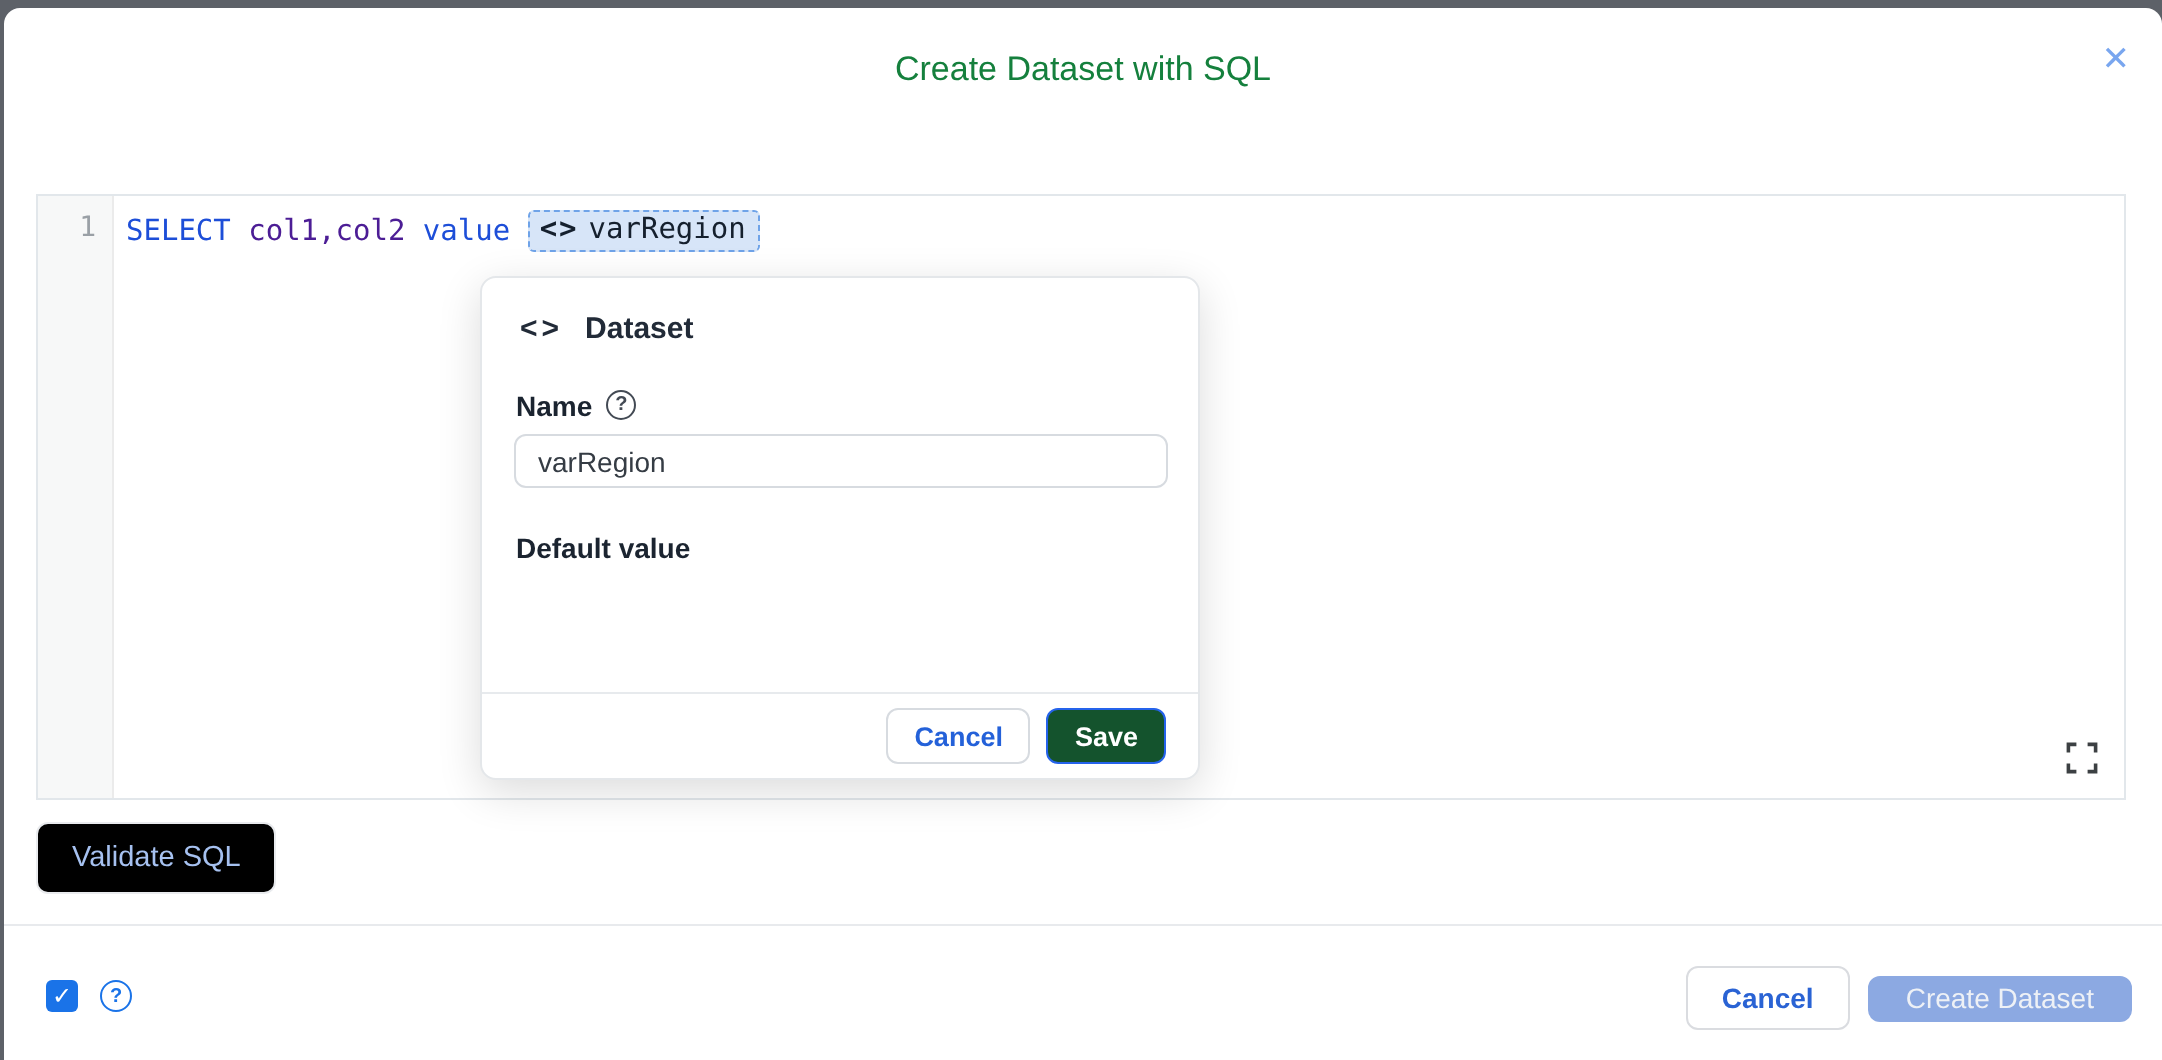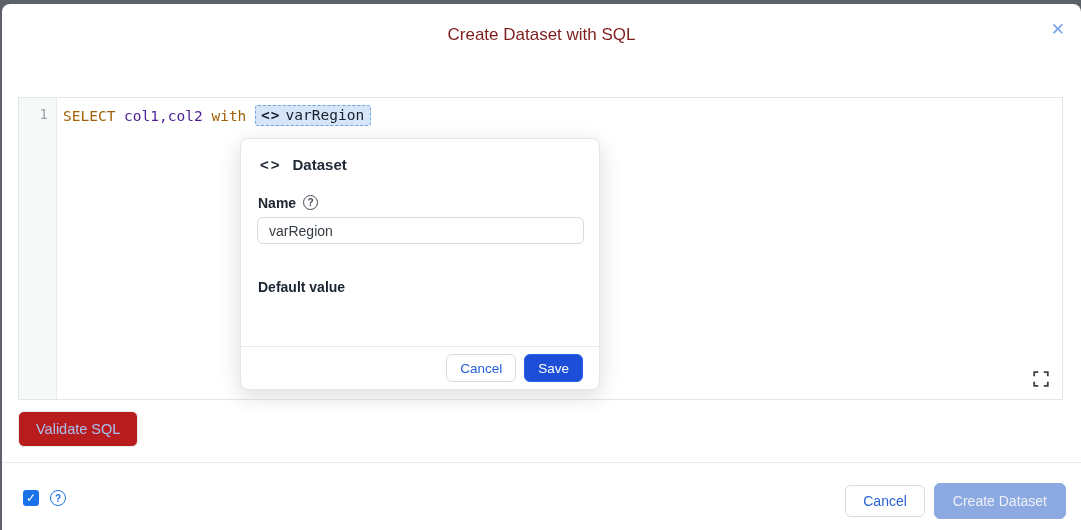--- a/index.html
+++ b/index.html
@@ -13,21 +13,21 @@
   .dialog {
     position: absolute;
     left: 2px; top: 4px; right: 0; bottom: 0;
     background: #ffffff;
     border-radius: 8px 8px 0 0;
   }
   
   .dialog-title {
     position: absolute; left: 0; right: 0; top: 21px;
     text-align: center;
-    font-size: 17px; font-weight: 500; color: #7f1d1d;
+    font-size: 17px; font-weight: 500; color: #15803d;
   }
   .close-icon {
     position: absolute; right: 16px; top: 17px;
     color: #79a6ef; font-size: 17px; line-height: 17px;
     cursor: pointer; font-weight: 400;
   }
   
   .connection-row {
     position: absolute; left: 18px; top: 69px;
     display: flex; align-items: center; gap: 9px;
@@ -47,21 +47,21 @@
     font-family: "DejaVu Sans Mono", monospace;
     font-size: 14px; color: #9aa0a6;
     text-align: right; padding: 8px 8px 0 0;
   }
   .code-line {
     position: absolute; left: 44px; top: 7px;
     font-family: "DejaVu Sans Mono", monospace;
     font-size: 14.5px; color: #111b2b;
     white-space: pre; display: flex; align-items: center;
   }
-  .tok-keyword { color: #a16207; }
+  .tok-keyword { color: #1d4ed8; }
   .tok-plain { color: #4c1d95; }
   .var-chip {
     display: inline-flex; align-items: center; gap: 5px;
     background: #d7e5f8;
     border: 1.5px dashed #6fa3e8;
     border-radius: 3px;
     padding: 1px 6px 2px 5px;
     color: #15202e; cursor: pointer;
   }
   .chip-code-icon { font-weight: 700; letter-spacing: 1px; }
@@ -86,21 +86,21 @@
   .popover-code-icon {
     font-family: "Liberation Sans", sans-serif;
     font-weight: 700; letter-spacing: 2px; font-size: 15px; color: #222b38;
   }
   .field-label {
     position: absolute; left: 17px;
     display: flex; align-items: flex-start; gap: 7px;
     font-size: 14px; font-weight: 700; color: #1b2430;
   }
   .field-label.name-label { top: 56px; }
-  .field-label.default-label { top: 140px; }
+  .field-label.default-label { top: 127px; }
   .help-circle {
     width: 15px; height: 15px;
     border: 1.4px solid #434a54; border-radius: 50%;
     display: inline-flex; align-items: center; justify-content: center;
     font-size: 10px; font-weight: 700; color: #434a54;
   }
   .popover input {
     position: absolute; left: 16px; width: 327px; height: 27px;
     border: 1px solid #d7dbe0; border-radius: 6px;
     font-family: "Liberation Sans", sans-serif;
@@ -110,36 +110,36 @@
   .input-name { top: 78px; }
   .input-default { top: 150px; border: 1.5px solid #868e9c !important; }
   .popover-footer {
     position: absolute; left: 0; right: 0; bottom: 0; height: 43px;
     border-top: 1px solid #e7eaed;
     display: flex; align-items: center; justify-content: flex-end;
     gap: 8px; padding-right: 16px;
   }
   .btn {
     display: inline-flex; align-items: center; justify-content: center;
-    border-radius: 6px; font-size: 13.5px; font-weight: 400;
+    border-radius: 6px; font-size: 13.5px; font-weight: 700;
     cursor: pointer; font-family: "Liberation Sans", sans-serif;
   }
   .btn-cancel-small {
     height: 28px; padding: 0 13px;
     background: #fff; border: 1px solid #d7dbe0; color: #2461d9;
   }
   .btn-save {
     height: 28px; padding: 12px 13px;
-    background: #1d4ed8; border: 1px solid #2563eb; color: #ffffff;
+    background: #14532d; border: 1px solid #2563eb; color: #ffffff;
   }
   
   .btn-validate {
     position: absolute; left: 16px; top: 407px;
     height: 36px; padding: 0 17px;
-    background: #b91c1c; border: 1px solid #e9ebee; border-radius: 6px;
+    background: #000000; border: 1px solid #e9ebee; border-radius: 6px;
     color: #a6c1f0; font-size: 14.5px; font-weight: 500;
     display: inline-flex; align-items: center;
   }
   
   .footer-divider {
     position: absolute; left: 0; right: 0; top: 458px;
     border-top: 1px solid #e8eaed;
   }
   .footer-left {
     position: absolute; left: 21px; top: 486px;
@@ -155,38 +155,38 @@
   .help-circle.blue { border-color: #1a73e8; color: #1a73e8; width: 16px; height: 16px; margin-left: 2px; }
   .footer-right {
     position: absolute; right: 15px; top: 479px;
     display: flex; align-items: center; gap: 9px;
   }
   .btn-cancel-big {
     height: 32px; padding: 0 17px; font-size: 14px;
     background: #fff; border: 1px solid #dadce0; color: #2a63d4;
   }
   .btn-create {
-    height: 36px; padding: 0 18px; font-size: 14px; font-weight: 500;
+    height: 23px; padding: 0 18px; font-size: 14px; font-weight: 500;
     background: #8ca9e2; border: 1px solid #8ca9e2; color: #eef1f6;
   }
 </style>
 </head>
 <body>
 
 <div class="dialog">
 
   <div class="dialog-title">Create Dataset with SQL</div>
   <div class="close-icon">✕</div>
 
 
   <div class="editor">
     <div class="gutter">
       <span>1</span>
     </div>
-    <div class="code-line"><span class="tok-keyword">SELECT</span><span class="tok-plain"> col1,col2 </span><span class="tok-keyword">with </span><span class="var-chip"><span class="chip-code-icon">&lt;&gt;</span><span>varRegion</span></span></div>
+    <div class="code-line"><span class="tok-keyword">SELECT</span><span class="tok-plain"> col1,col2 </span><span class="tok-keyword">value </span><span class="var-chip"><span class="chip-code-icon">&lt;&gt;</span><span>varRegion</span></span></div>
     <div class="fullscreen-icon">
       <svg width="16" height="16" viewBox="0 0 16 16" fill="none" stroke="#3c4043" stroke-width="1.8">
         <path d="M1.2 5.2V1.2h4"></path>
         <path d="M10.8 1.2h4v4"></path>
         <path d="M14.8 10.8v4h-4"></path>
         <path d="M5.2 14.8h-4v-4"></path>
       </svg>
     </div>
   </div>
 

